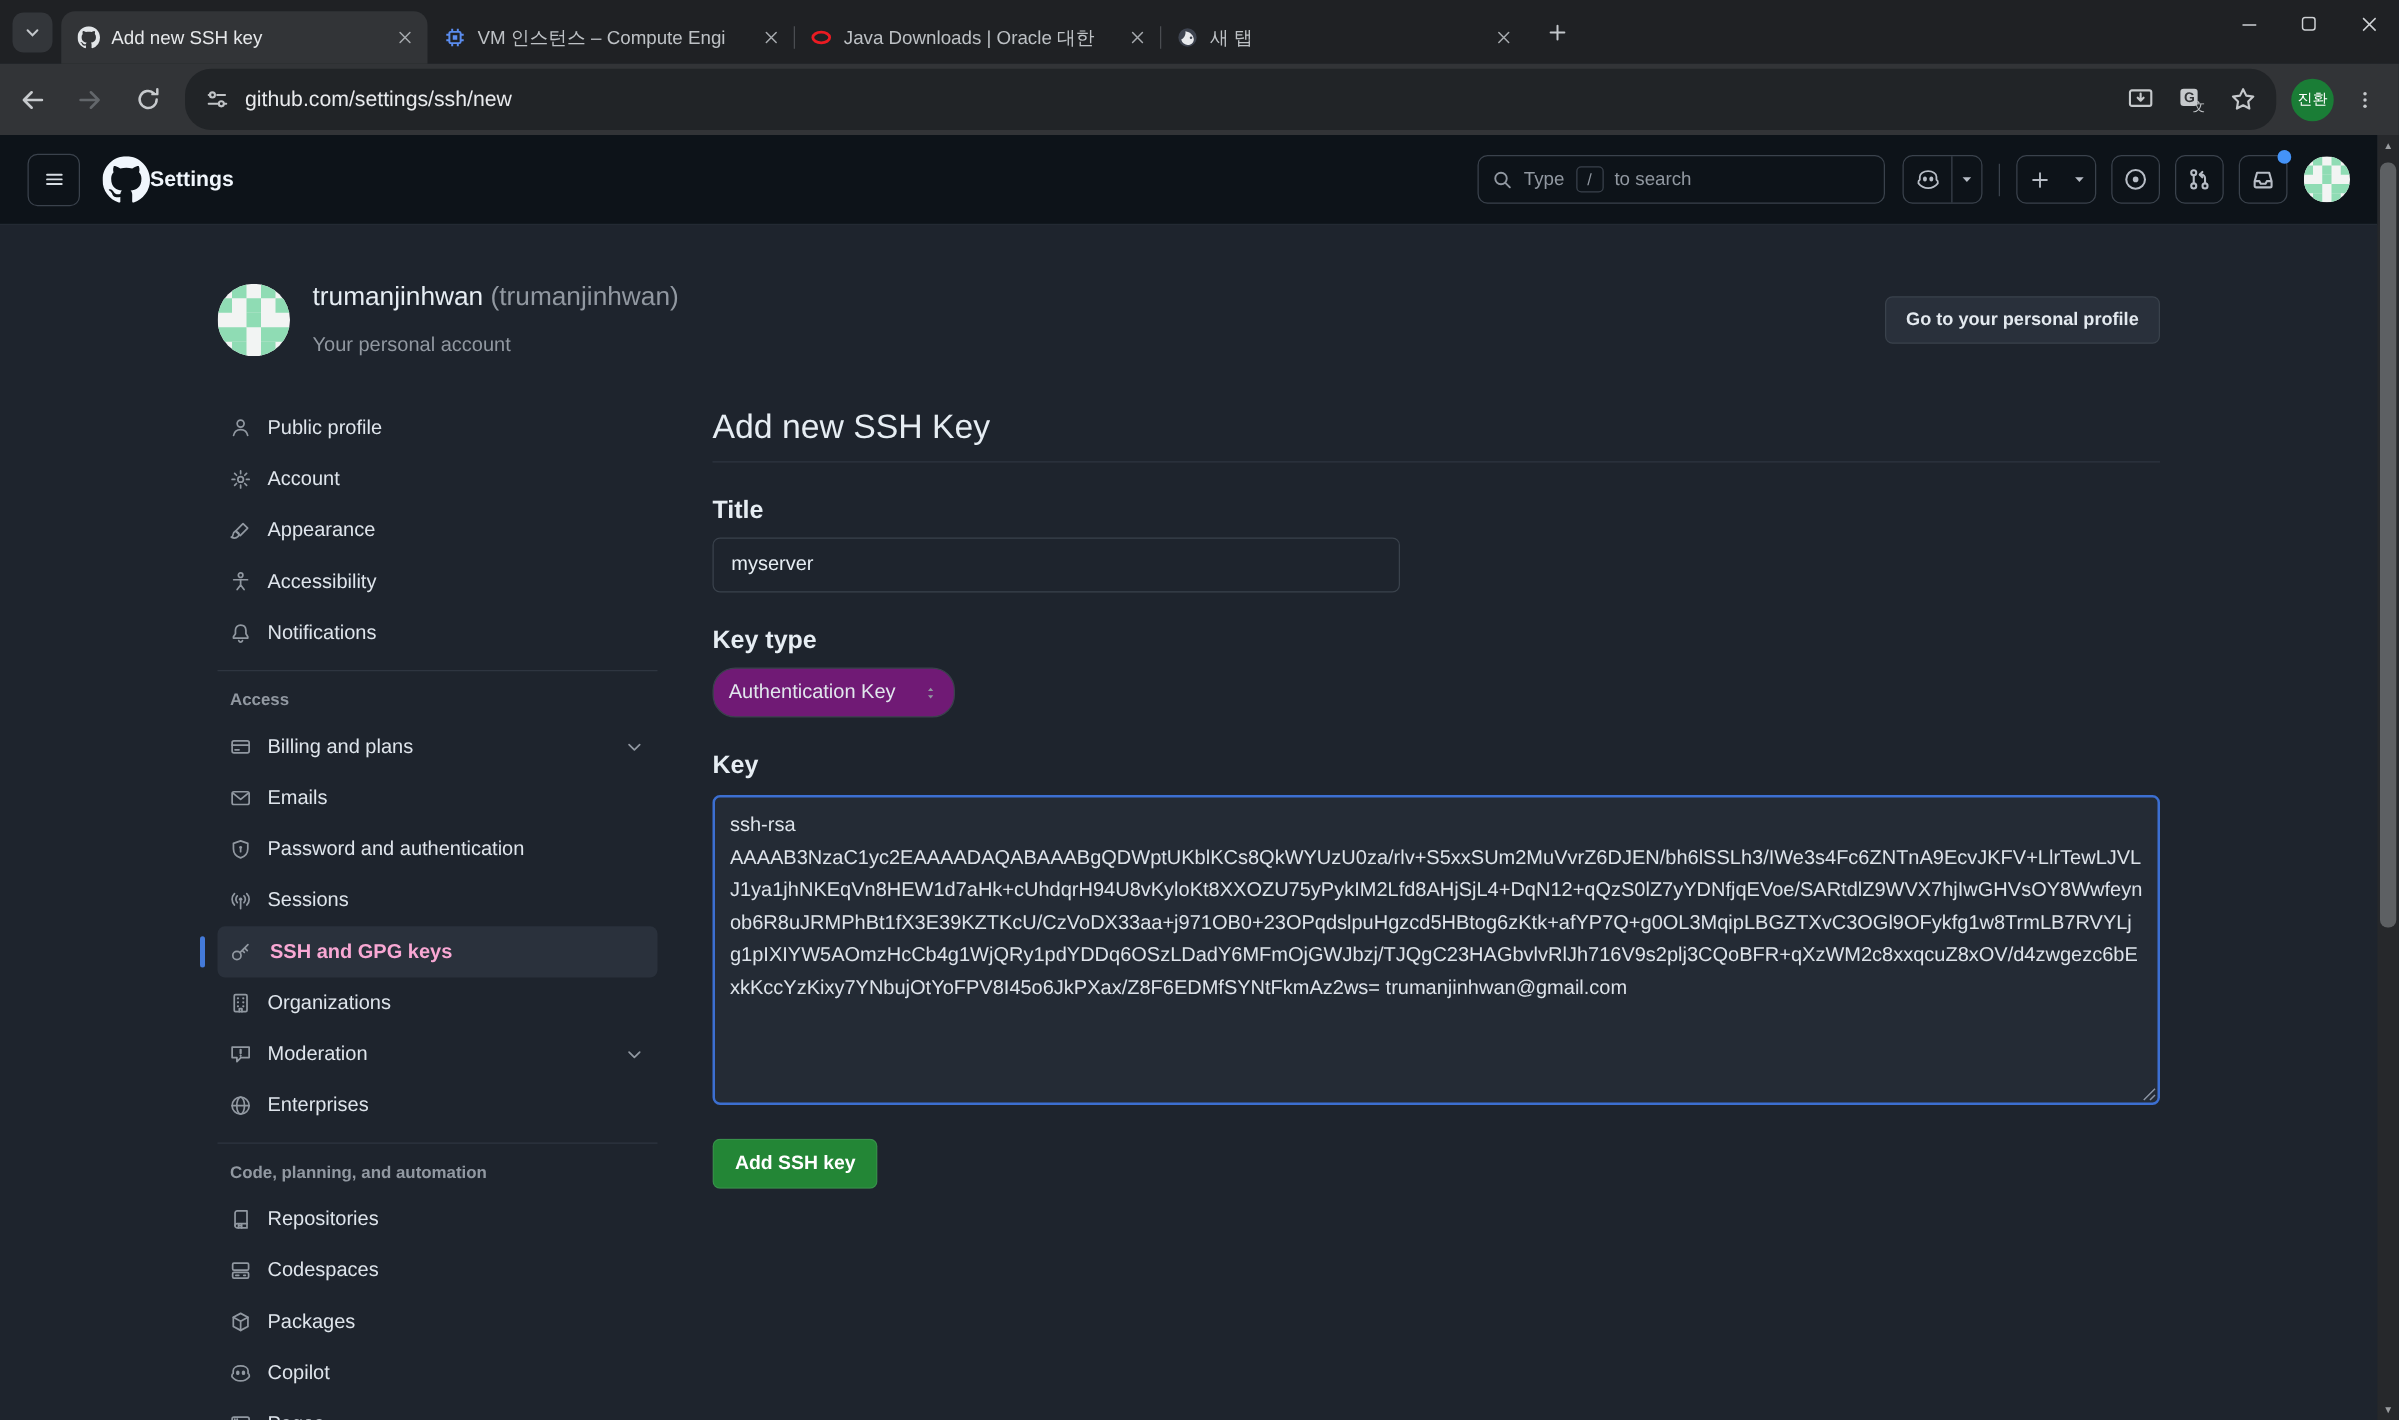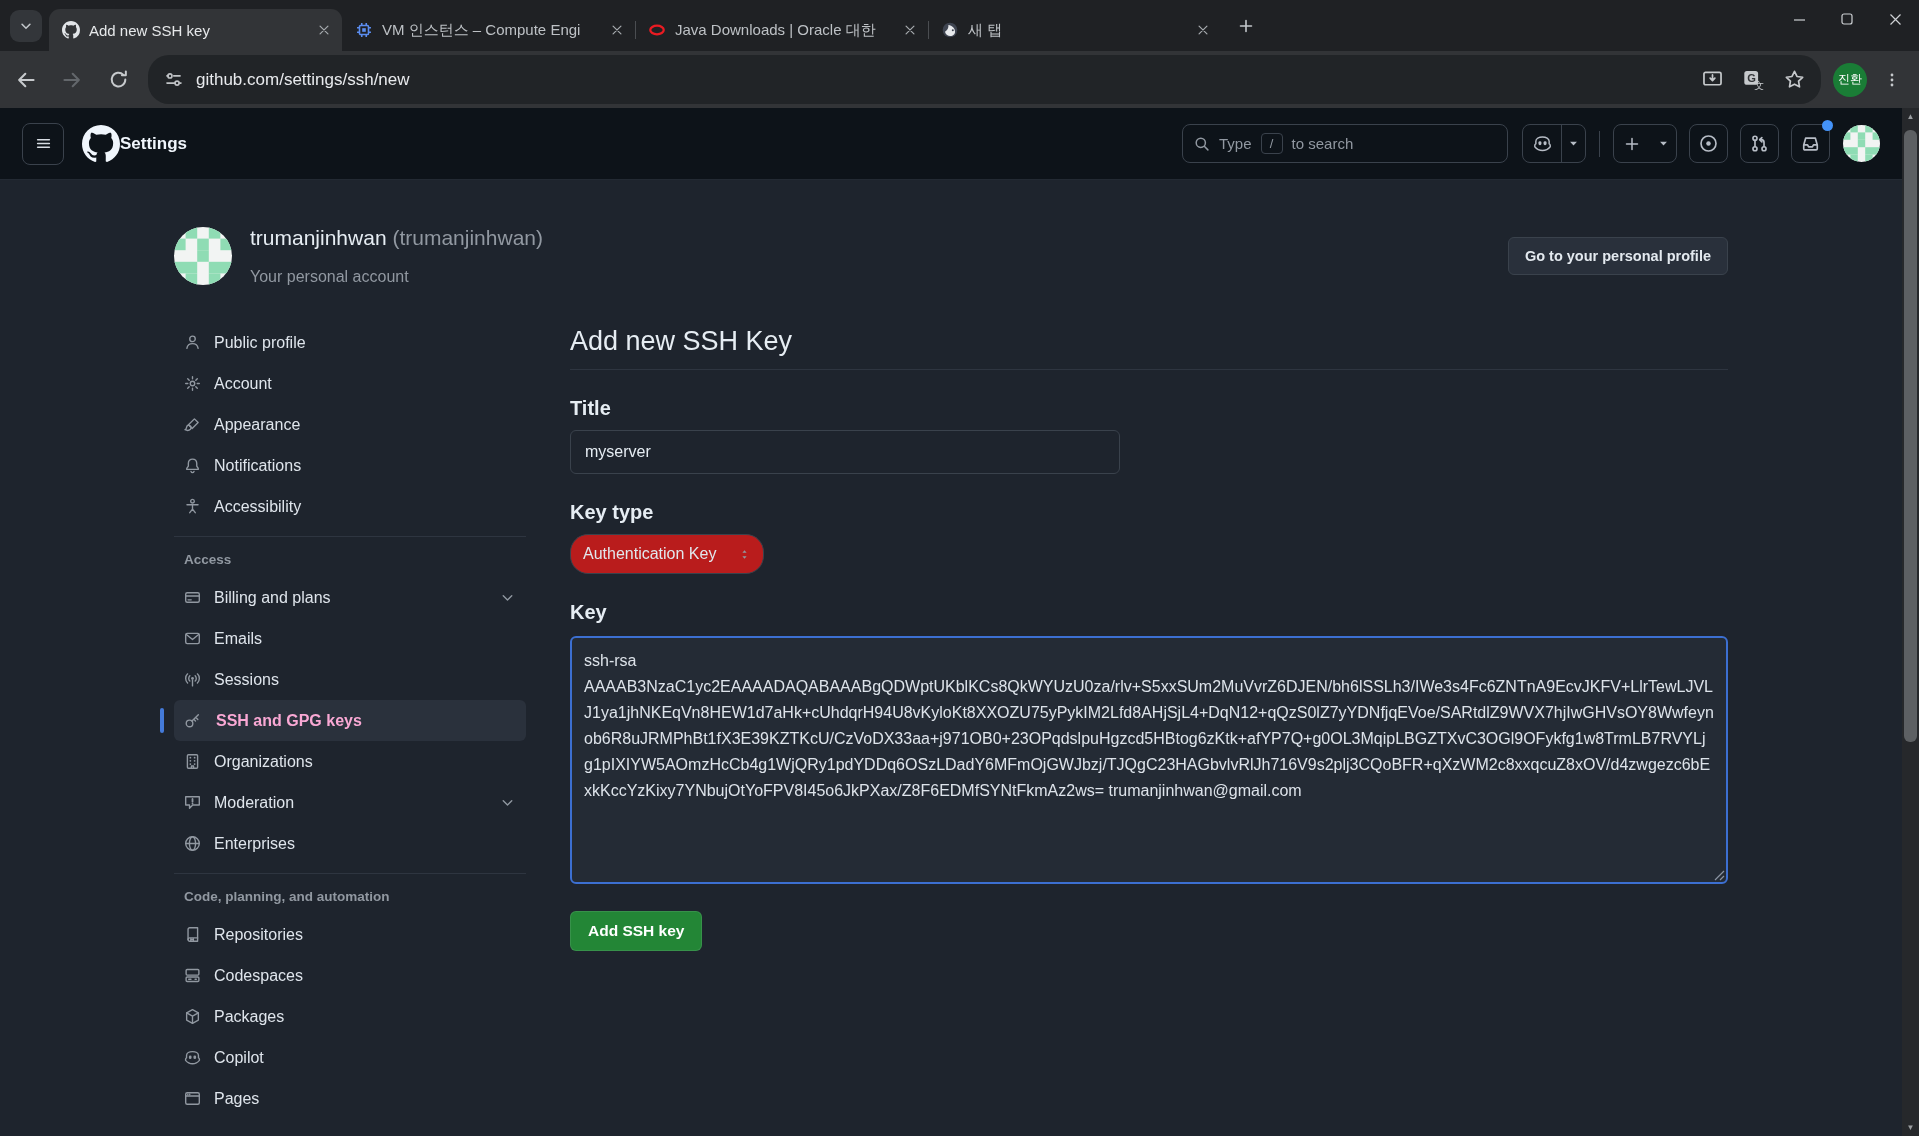--- a/index.html
+++ b/index.html
@@ -66,21 +66,21 @@
   .side-item.active { background:#2a313c; font-weight:700; color:#f9a8d4;gap:15px; }
   .side-item.active::before { content:''; position:absolute; left:-14px; top:8px; width:4px; height:25px; border-radius:2px; background:#447ad9; }
   .side-item .chev { margin-left:auto; color:#9198a1; }
   .side-divider { height:1px; background:#2e3540; margin:9px 0; }
   .side-header { font-size:13.5px; font-weight:700; color:#9198a1; margin:15px 0 10px 10px; }
 
   .pane { flex:1; margin-left:44px; }
   .page-title { font-size:27px; font-weight:400; color:#e6edf3; padding-bottom:12px; border-bottom:1px solid #2e3540; margin-top:4px; }
   .flabel { display:block; font-size:20px; font-weight:700; color:#e6edf3; margin-top:27px; }
   .input-title { margin-top:10px; width:550px; height:44px; background:#1e242d; border:1px solid #3a424c; border-radius:6px; color:#e6edf3; font-size:16px; padding:0 14px; font-family:"Liberation Sans",sans-serif; outline:none; }
-  .keytype { margin-top:10px; width:194px; height:40px; background:#b91c1c; border:1px solid #3a424c; border-radius:18px; display:inline-flex; align-items:center; padding:0 12px; gap:11px; font-size:16px; color:#e1e7ed; }
+  .keytype { margin-top:10px; width:194px; height:40px; background:#701a75; border:1px solid #3a424c; border-radius:18px; display:inline-flex; align-items:center; padding:0 12px; gap:11px; font-size:16px; color:#e1e7ed; }
   .keytype .unfold { margin-left:auto; color:#9198a1; }
   .keywrap { position:relative; margin-top:12px; }
   .key-area { display:block; width:100%; height:248px; background:#242b35; border:2px solid #3c6fd1; border-radius:6px; color:#dde3ea; font-size:16px; line-height:26px; padding:10px 12px; font-family:"Liberation Sans",sans-serif; overflow-wrap:anywhere; white-space:pre-wrap; resize:none; outline:none; }
   .resize-grip { position:absolute; right:3px; bottom:3px; color:#8a93a1; }
   .submit { margin-top:27px; height:40px; padding:0 17px; background:#238636; border:1px solid rgba(240,246,252,.1); border-radius:6px; color:#fff; font-size:15.5px; font-weight:700; display:inline-flex; align-items:center; }
 
   
   .vscroll { position:absolute; right:0; top:108px; bottom:0; width:17px; background:#26282b; }
   .vscroll .arrow { height:17px; display:flex; align-items:center; justify-content:center; font-size:8px; color:#9a9da0; }
   .vscroll .arrow.down { position:absolute; bottom:0; left:0; right:0; }
@@ -375,35 +375,35 @@
               <svg width="17" height="17" viewBox="0 0 16 16" fill="none" stroke="currentColor" stroke-width="1.3" stroke-linecap="round" stroke-linejoin="round">
                 <path d="M9.8 2.7l3.5 3.5-5.6 5.6-3.5-3.5z"></path>
                 <path d="M4.2 8.3c-1.3.5-1.8 1.4-2 3-.1.9-.7 1.4-1.2 1.6 1.7.9 4 .6 5.1-.5.7-.8.9-1.8.3-2.6z"></path>
               </svg>
             </span>
             <span>Appearance</span>
           </div>
           <div class="side-item">
             <span>
               <svg width="17" height="17" viewBox="0 0 16 16" fill="none" stroke="currentColor" stroke-width="1.3" stroke-linecap="round" stroke-linejoin="round">
+                <circle cx="8" cy="3" r="1.7"></circle>
+                <path d="M2.8 6.4h10.4M8 6.4v4M8 10.4l-2.6 3.4M8 10.4l2.6 3.4"></path>
+              </svg>
+            </span>
+            <span>Accessibility</span>
+          </div>
+          <div class="side-item">
+            <span>
+              <svg width="17" height="17" viewBox="0 0 16 16" fill="none" stroke="currentColor" stroke-width="1.3" stroke-linecap="round" stroke-linejoin="round">
                 <path d="M8 2c-2.4 0-3.9 1.7-3.9 3.9v2.6L2.6 10.7v1h10.8v-1L12 8.5V5.9C11.9 3.7 10.4 2 8 2z"></path>
                 <path d="M6.6 13.6c.3.7.9 1.1 1.4 1.1s1.1-.4 1.4-1.1"></path>
               </svg>
             </span>
             <span>Notifications</span>
           </div>
-          <div class="side-item">
-            <span>
-              <svg width="17" height="17" viewBox="0 0 16 16" fill="none" stroke="currentColor" stroke-width="1.3" stroke-linecap="round" stroke-linejoin="round">
-                <circle cx="8" cy="3" r="1.7"></circle>
-                <path d="M2.8 6.4h10.4M8 6.4v4M8 10.4l-2.6 3.4M8 10.4l2.6 3.4"></path>
-              </svg>
-            </span>
-            <span>Accessibility</span>
-          </div>
           <div class="side-divider"></div>
           <div class="side-header">Access</div>
           <div class="side-item">
             <span>
               <svg width="17" height="17" viewBox="0 0 16 16" fill="none" stroke="currentColor" stroke-width="1.3" stroke-linecap="round" stroke-linejoin="round">
                 <rect x="1.6" y="3.5" width="12.8" height="9" rx="1.4"></rect>
                 <path d="M1.6 6.6h12.8M3.8 10.2h3"></path>
               </svg>
             </span>
             <span>Billing and plans</span>
@@ -414,20 +414,30 @@
             </span>
           </div>
           <div class="side-item">
             <span>
               <svg width="17" height="17" viewBox="0 0 16 16" fill="none" stroke="currentColor" stroke-width="1.3" stroke-linecap="round" stroke-linejoin="round">
                 <rect x="1.6" y="3.2" width="12.8" height="9.6" rx="1.4"></rect>
                 <path d="M2.2 4.2L8 9l5.8-4.8"></path>
               </svg>
             </span>
             <span>Emails</span>
+          </div>
+          <div class="side-item">
+            <span>
+              <svg width="17" height="17" viewBox="0 0 16 16" fill="none" stroke="currentColor" stroke-width="1.3" stroke-linecap="round" stroke-linejoin="round">
+                <path d="M8 1.6l5.4 1.9v4c0 3.4-2.2 5.9-5.4 6.9-3.2-1-5.4-3.5-5.4-6.9v-4z"></path>
+                <circle cx="8" cy="6.6" r="1.1" fill="currentColor" stroke="none"></circle>
+                <path d="M8 7.7v2"></path>
+              </svg>
+            </span>
+            <span>Password and authentication</span>
           </div>
           <div class="side-item">
             <span>
               <svg width="17" height="17" viewBox="0 0 16 16" fill="none" stroke="currentColor" stroke-width="1.3" stroke-linecap="round" stroke-linejoin="round">
                 <circle cx="8" cy="7" r="1.3" fill="currentColor" stroke="none"></circle>
                 <path d="M5.5 9.5a3.5 3.5 0 0 1 0-5M10.5 4.5a3.5 3.5 0 0 1 0 5M3.4 11.3a6 6 0 0 1 0-8.6M12.6 2.7a6 6 0 0 1 0 8.6M8 8.5V14"></path>
               </svg>
             </span>
             <span>Sessions</span>
           </div>

